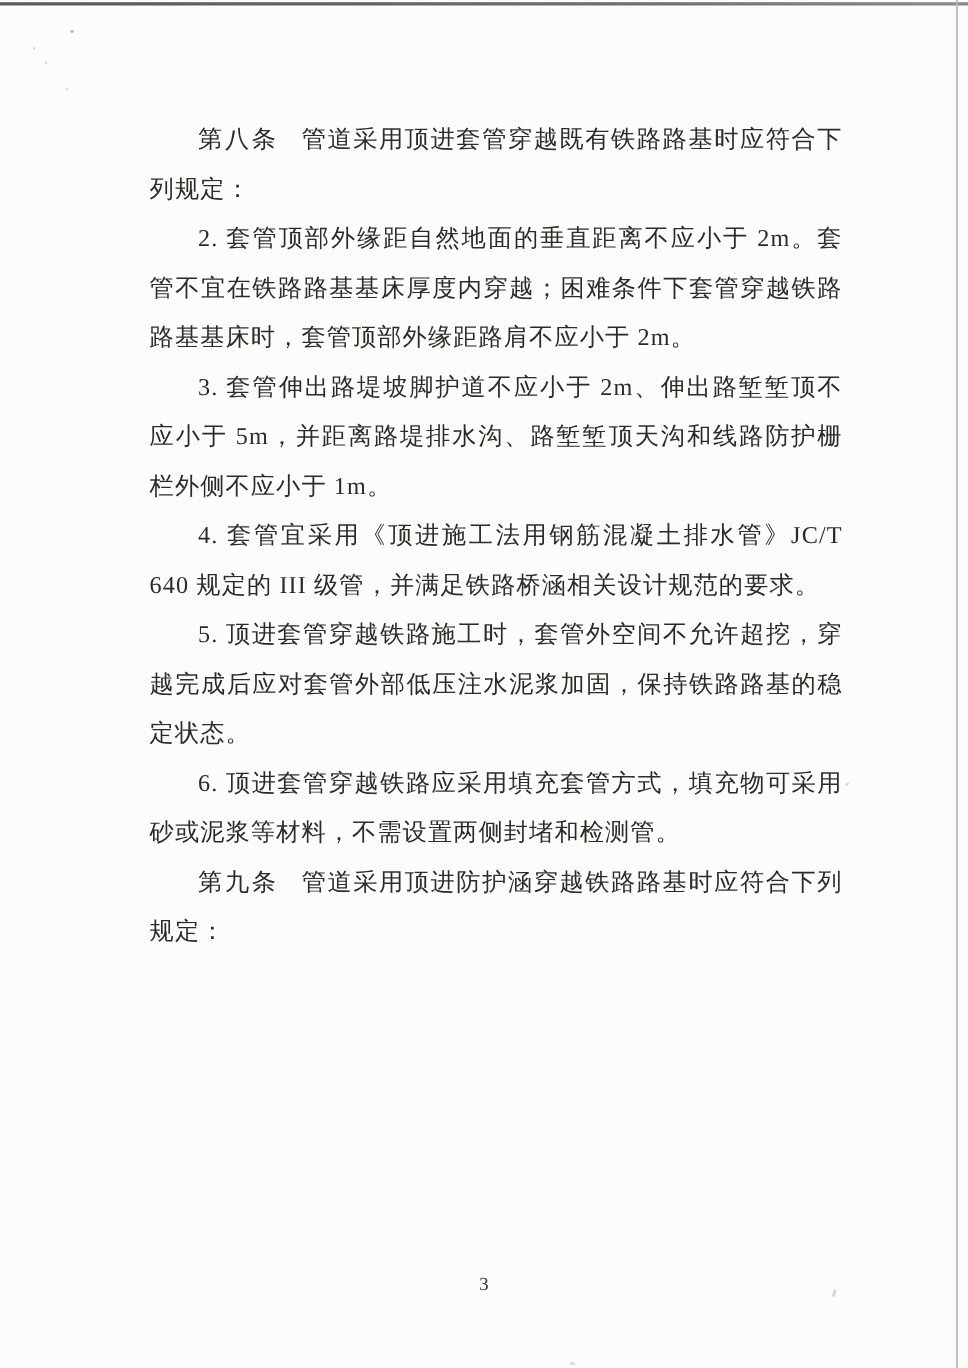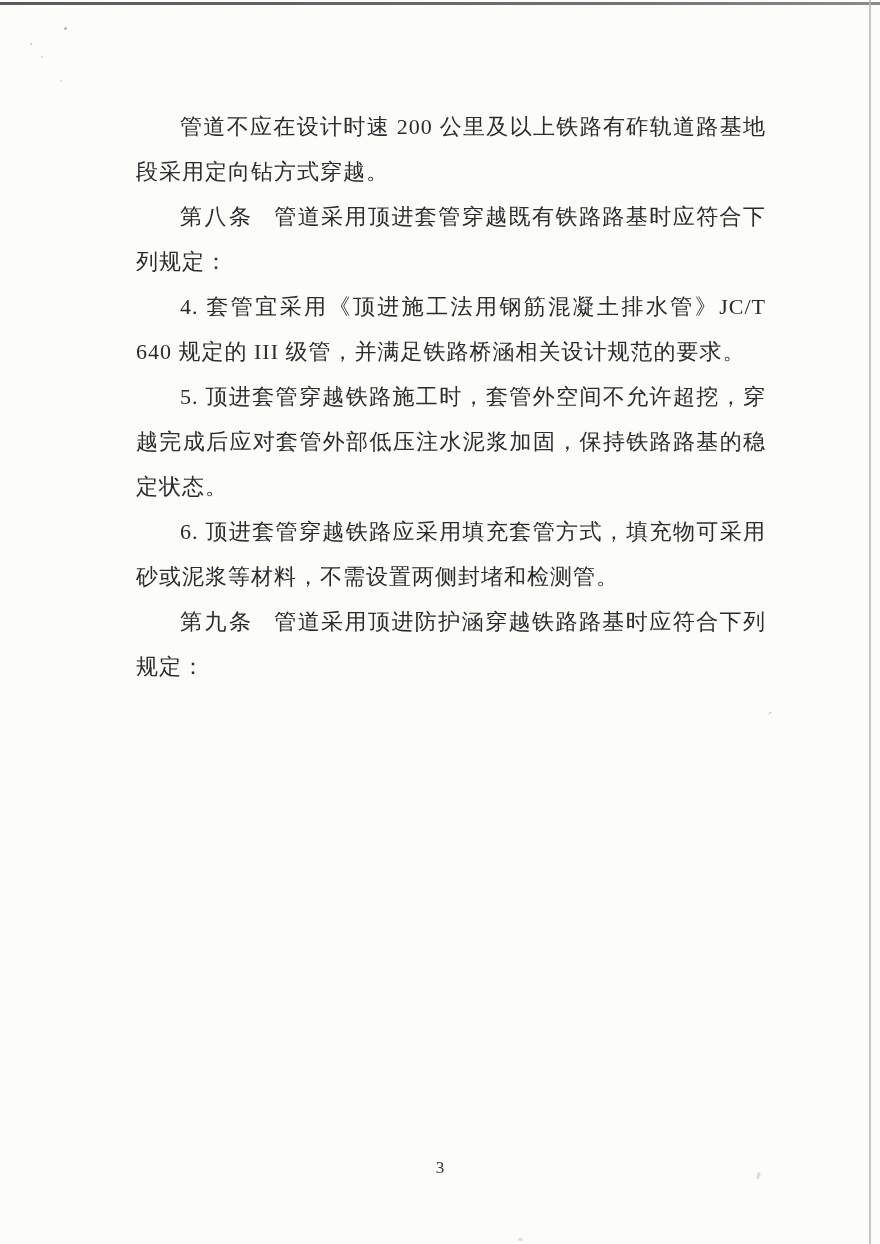--- a/index.html
+++ b/index.html
@@ -87,26 +87,27 @@
   <div class="speck s1"></div>
   <div class="speck s2"></div>
   <div class="speck s3"></div>
   <div class="speck s4"></div>
   <div class="speck s5"></div>
   <div class="speck s6"></div>
   <div class="speck s7"></div>
 
   <div class="text-block">
 
-    <p class="para">管道不应在设计时速 200 公里及以上铁路有砟轨道路基地段采用定向钻方式穿越。</p>
 
     <p class="para"><b class="article-label">第八条</b><span>管道采用顶进套管穿越既有铁路路基时应符合下列规定：</span></p>
 
 
+    <p class="para">2. 套管顶部外缘距自然地面的垂直距离不应小于 2m。套管不宜在铁路路基基床厚度内穿越；困难条件下套管穿越铁路路基基床时，套管顶部外缘距路肩不应小于 2m。</p>
 
+    <p class="para">3. 套管伸出路堤坡脚护道不应小于 2m、伸出路堑堑顶不应小于 5m，并距离路堤排水沟、路堑堑顶天沟和线路防护栅栏外侧不应小于 1m。</p>
 
     <p class="para">4. 套管宜采用《顶进施工法用钢筋混凝土排水管》JC/T 640 规定的 III 级管，并满足铁路桥涵相关设计规范的要求。</p>
 
     <p class="para">5. 顶进套管穿越铁路施工时，套管外空间不允许超挖，穿越完成后应对套管外部低压注水泥浆加固，保持铁路路基的稳定状态。</p>
 
     <p class="para">6. 顶进套管穿越铁路应采用填充套管方式，填充物可采用砂或泥浆等材料，不需设置两侧封堵和检测管。</p>
 
 
     <p class="para"><b class="article-label">第九条</b><span>管道采用顶进防护涵穿越铁路路基时应符合下列规定：</span></p>
 

